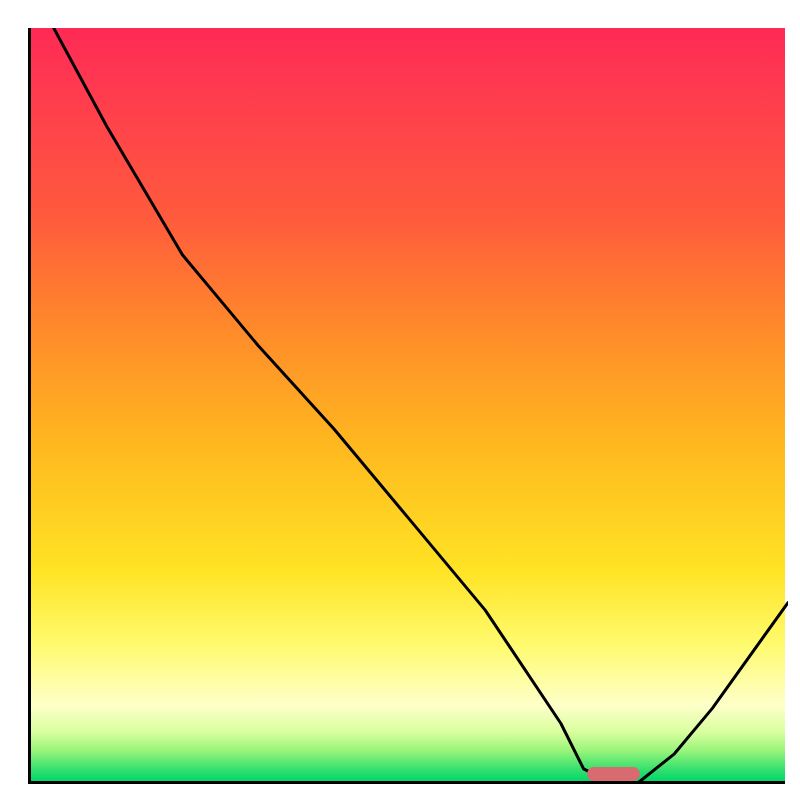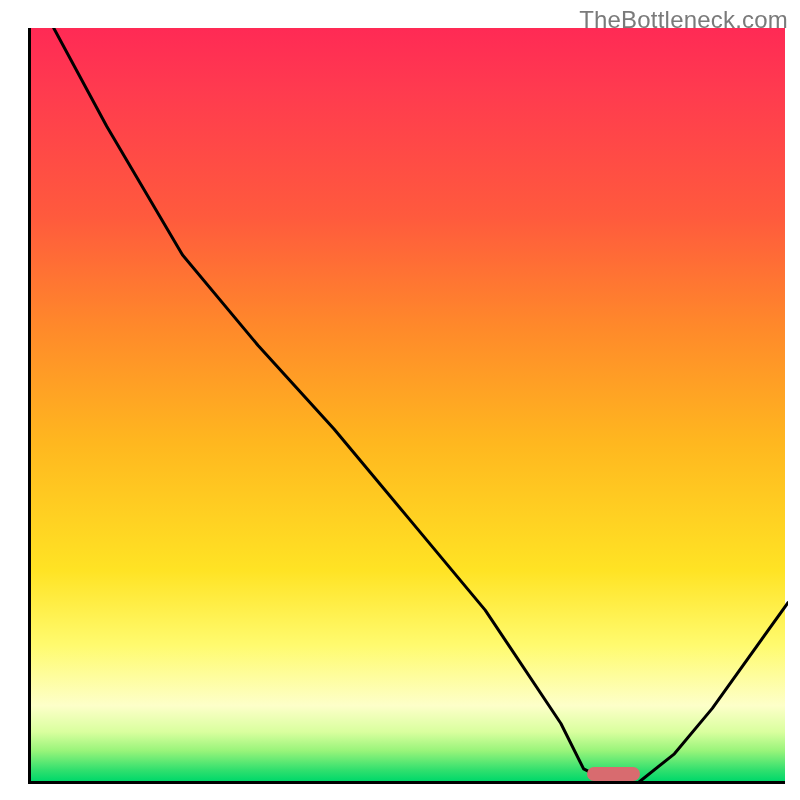--- a/index.html
+++ b/index.html
@@ -61,21 +61,20 @@
     height: 14px;
     border-radius: 7px;
     background: #d86b6f;
   }
 </style>
 </head>
 <body>
 
 <div class="canvas">
 
-  <div class="watermark">TheBottleneck.com</div>
 
   <div class="plot-area">
 
     <svg class="curve-svg" viewBox="0 0 757 756" preserveAspectRatio="none">
       <path id="curve-path" fill="none" stroke="#000" stroke-width="3" stroke-linejoin="round" stroke-linecap="round" d="M22.7 0.0 L75.7 98.3 L151.4 226.8 L227.1 317.5 L302.8 400.7 L378.5 491.4 L454.2 582.1 L529.9 695.5 L552.6 740.9 L582.9 756.0 L605.6 756.0 L643.4 725.8 L681.3 680.4 L757.0 574.6"></path>
     </svg>
 
     <div id="optimal-marker" class="marker" style="left: 556.395px; width: 52.99px; bottom: 0px;"></div>
 
   </div>

